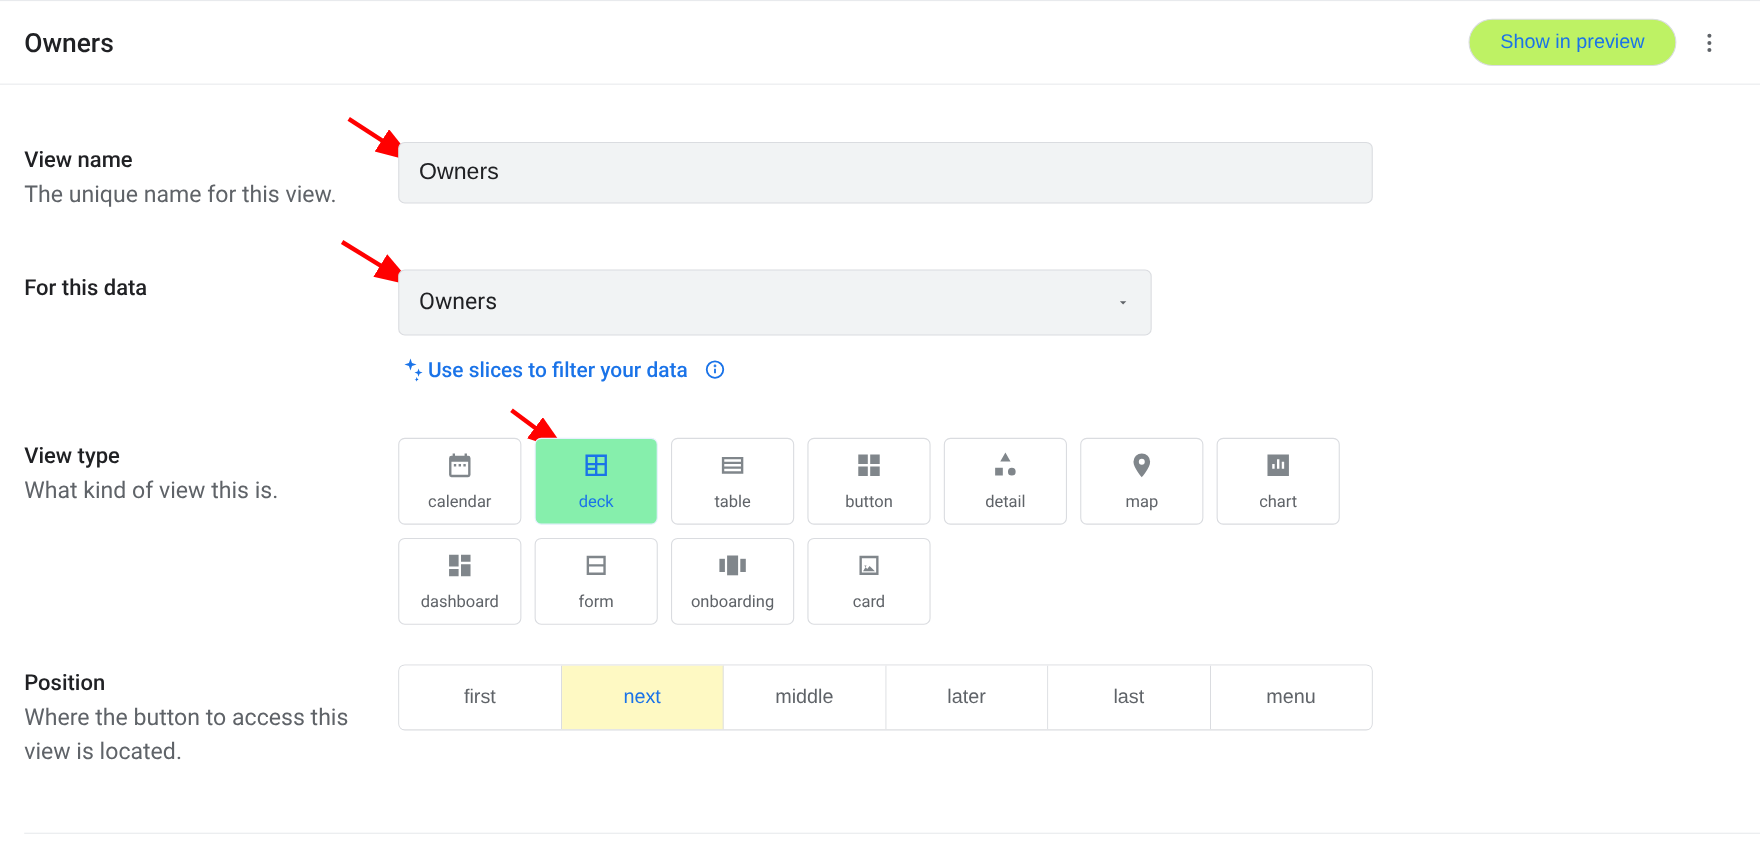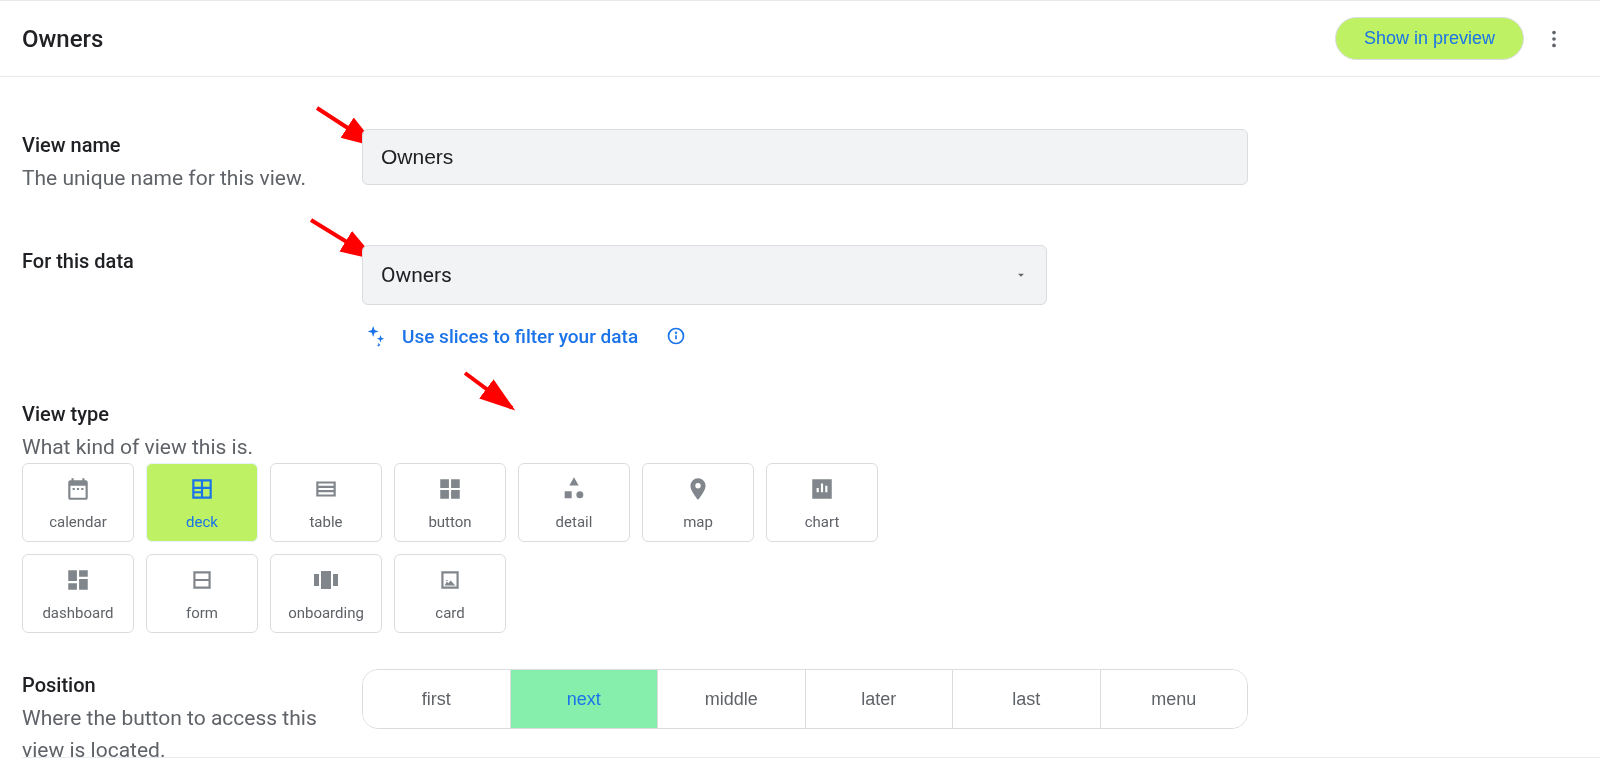--- a/index.html
+++ b/index.html
@@ -113,21 +113,21 @@
     align-items: center;
     justify-content: space-between;
     cursor: pointer;
   }
   .select-field svg{
     fill: #5f6368;
   }
   .slices-link-row {
     display: flex;
     align-items: center;
-    gap: 16px;
+    gap: 3px;
     margin-top: 20px;
     margin-left: 2px;
   }
   .slices-link {
     color: #1a73e8;
     font-size: 19px;
     font-weight: 500;
     cursor: pointer;
   }
   .sparkle-icon {
@@ -152,21 +152,21 @@
     border-radius: 6px;
     display: flex;
     flex-direction: column;
     align-items: center;
     justify-content: center;
     gap: 10px;
     cursor: pointer;
     background: #fff;
   }
   .vt-tile.selected {
-    background: #bef264;
+    background: #86efac;
     border-color: #e8f0fe;
   }
   .vt-tile.selected .vt-label {
     color: #1a73e8;
   }
   .vt-icon {
     width: 28px;
     height: 28px;
     display: flex;
     align-items: center;
@@ -178,39 +178,39 @@
   .vt-tile.selected .vt-icon svg {
     fill: #1a73e8;
   }
   .vt-label {
     font-size: 15px;
     color: #5f6368;
   }
   .position-options {
     display: flex;
     border: 1px solid #dadce0;
-    border-radius: 16px;
+    border-radius: 6px;
     overflow: hidden;
     width: 886px;
   }
   .pos-btn {
     flex: 1;
     height: 58px;
     border: none;
     background: #fff;
     border-right: 1px solid #dadce0;
     font-size: 18px;
     color: #5f6368;
     cursor: pointer;
   }
   .pos-btn:last-child {
     border-right: none;
   }
   .pos-btn.selected {
-    background: #86efac;
+    background: #fef9c3;
     color: #1a73e8;
     font-weight: 500;
   }
   .arrow {
     position: absolute;
     pointer-events: none;
   }
   .bottom-divider {
     position: absolute;
     bottom: 26px;
@@ -284,21 +284,21 @@
           <span class="slices-link">Use slices to filter your data</span>
           <svg class="info-icon" viewBox="0 0 24 24" fill="none" stroke="#1a73e8" stroke-width="2">
               <circle cx="12" cy="12" r="9"></circle>
               <line x1="12" y1="11" x2="12" y2="16"></line>
               <circle cx="12" cy="8" r="0.5" fill="#1a73e8"></circle>
             </svg>
         </div>
       </div>
     </div>
 
-    <div class="row" style="margin-bottom:36px;flex-direction:column;">
+    <div class="row" style="margin-bottom:36px;">
       <svg class="arrow" style="left:438px; top:-30px;" width="80" height="60">
           <defs>
             <marker id="ah3" markerWidth="10" markerHeight="10" refX="8" refY="3" orient="auto">
               <path d="M0,0 L0,6 L9,3 z" fill="red"></path>
             </marker>
           </defs>
           <line x1="5" y1="5" x2="52" y2="40" stroke="red" stroke-width="4" marker-end="url(#ah3)"></line>
         </svg>
       <div class="label-col">
         <div class="label-title">View type</div>

